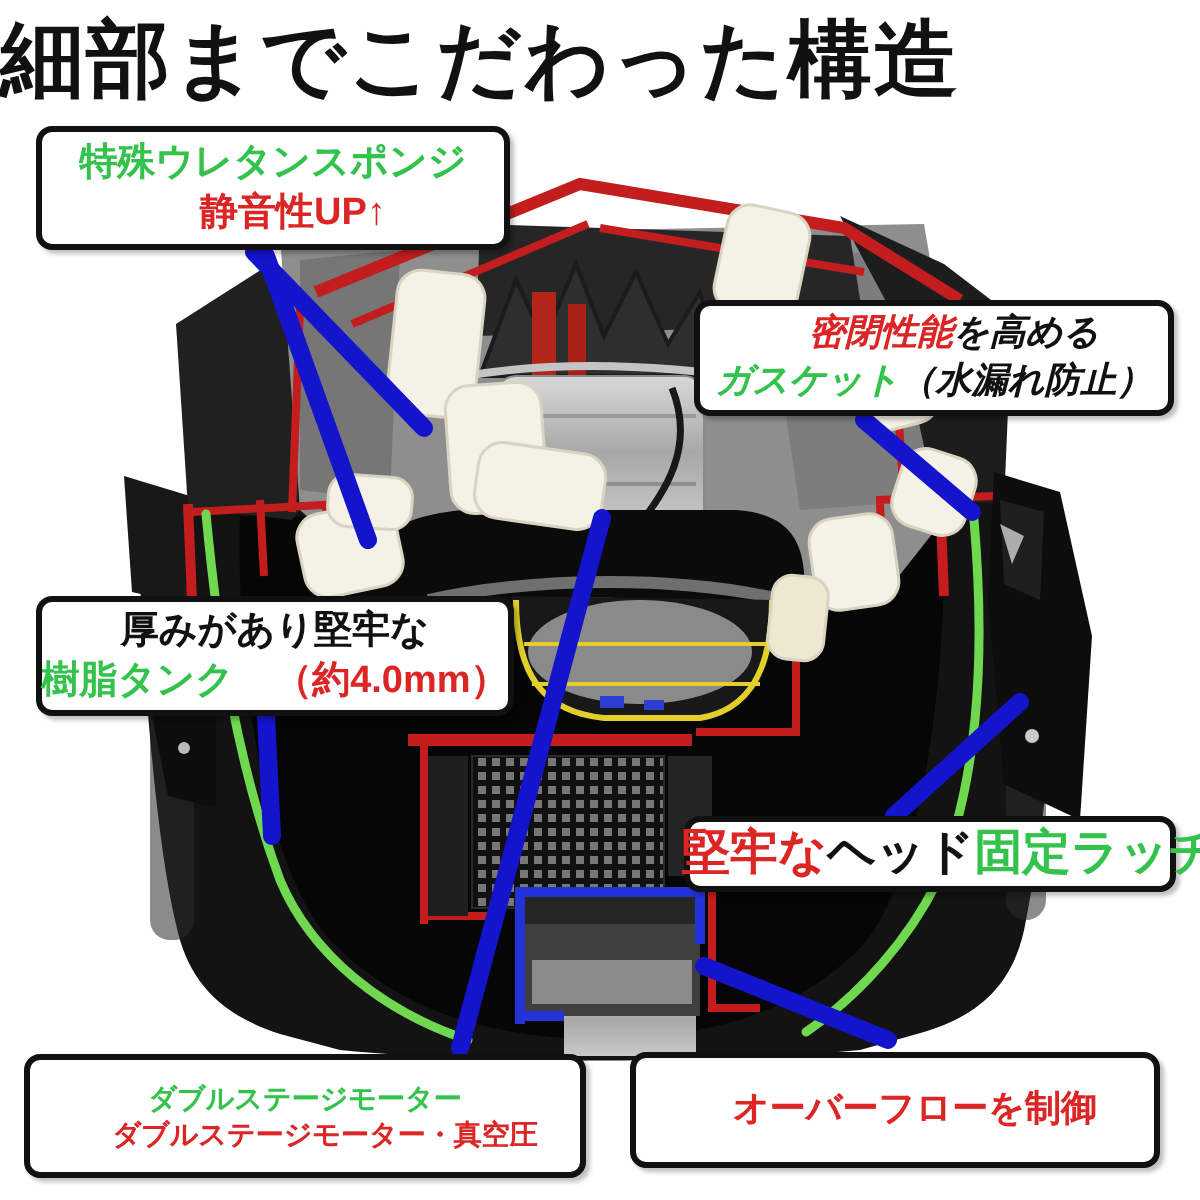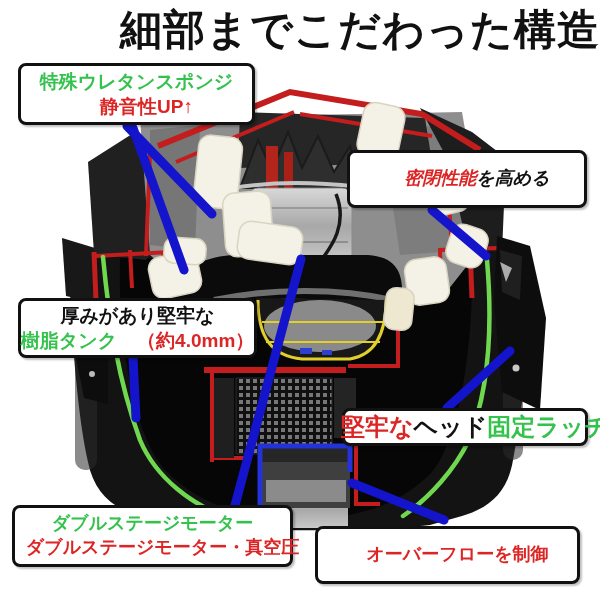--- a/index.html
+++ b/index.html
@@ -9,37 +9,37 @@
     --arrow:#1414cd;
     --cut:#c41d1d;
     --gasket:#6fd84f;
   }
   html,body{margin:0;padding:0;background:#fff;}
   .stage{
     position:relative;width:600px;height:600px;background:#ffffff;
     font-family:"Liberation Sans","DejaVu Sans",sans-serif;overflow:hidden;
   }
   .title{
-    position:absolute;top:2px;left:0;width:600px;text-align:right;
+    position:absolute;top:2px;left:0;width:600px;text-align:left;
     font-size:42px;font-weight:900;color:var(--ink);letter-spacing:1px;white-space:nowrap;
   }
   .photo{position:absolute;left:0;top:0;}
   .callout{
     position:absolute;background:#ffffff;border:3px solid #111;border-radius:8px;
     display:flex;flex-direction:column;justify-content:center;align-items:center;
     text-align:center;font-weight:bold;line-height:1.32;white-space:nowrap;
     box-shadow:2px 2px 2px rgba(0,0,0,0.25);
   }
   .callout .ln{display:block;}
   .g{color:var(--green);} .r{color:var(--red);margin-left:20px;} .k{color:var(--ink);}
   #co-sponge {left:18px; top:63px; width:231px;height:56px;font-size:19px;}
   #co-gasket {left:347px;top:150px;width:234px;height:52px;font-size:18px;font-style:italic;}
   #co-tank   {left:18px; top:298px;width:233px;height:54px;font-size:19px;}
   #co-latch  {left:342px;top:408px;width:240px;height:32px;font-size:24px;}
-  #co-motor  {left:12px; top:505px;width:275px;height:56px;font-size:18px;}
+  #co-motor  {left:12px; top:527px;width:275px;height:56px;font-size:14px;}
   #co-float  {left:315px;top:526px;width:259px;height:52px;font-size:18px;}
 </style>
 </head>
 <body>
 
 <div class="stage">
 
   <svg class="photo" width="600" height="600" viewBox="0 0 600 600">
     <defs>
       <linearGradient id="silverV" x1="0" y1="0" x2="0" y2="1">
@@ -178,20 +178,23 @@
 
   <div class="callout" id="co-sponge">
     <span class="ln g">特殊ウレタンスポンジ</span>
     <span class="ln r">静音性UP↑</span>
   </div>
 
   <div class="callout" id="co-gasket">
     <span class="ln">
       <span class="r">密閉性能</span><span class="k">を高める</span>
     </span>
+    <span class="ln">
+      <span class="g">ガスケット</span><span class="k">（水漏れ防止）</span>
+    </span>
   </div>
 
   <div class="callout" id="co-tank">
     <span class="ln k">厚みがあり堅牢な</span>
     <span class="ln">
       <span class="g">樹脂タンク</span><span class="r">（約4.0mm）</span>
     </span>
   </div>
 
   <div class="callout" id="co-latch">

